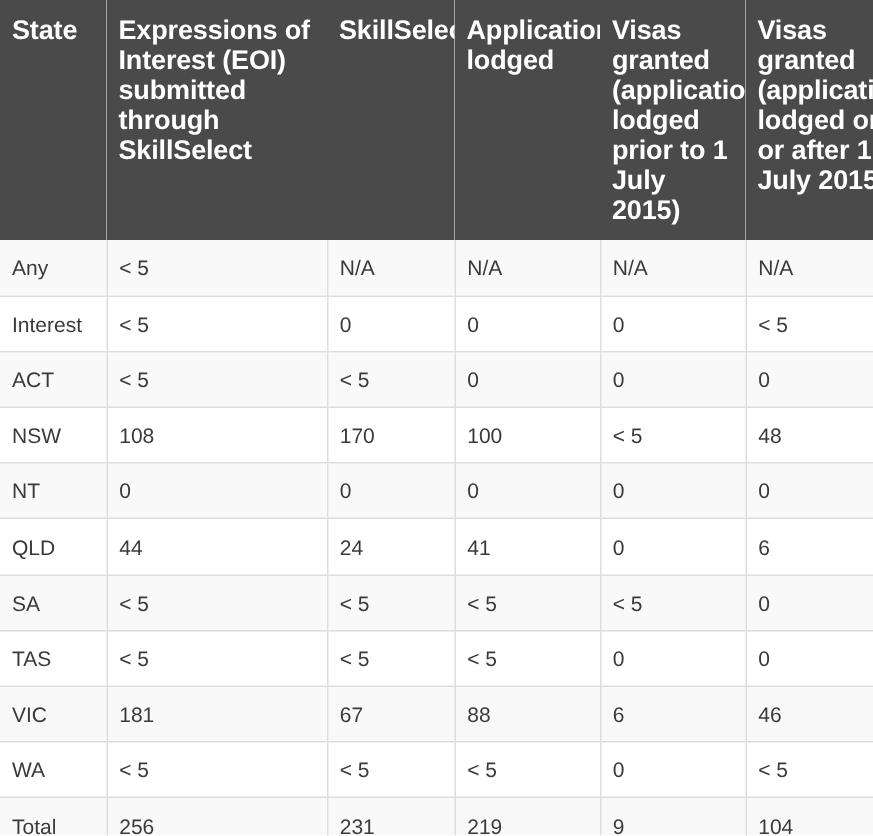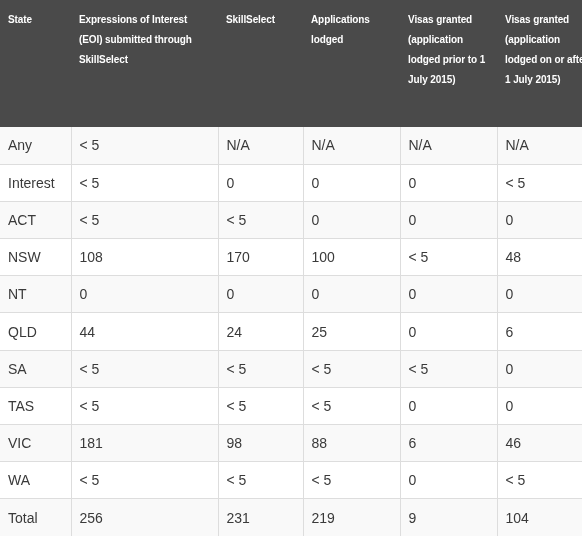--- a/index.html
+++ b/index.html
@@ -30,21 +30,21 @@
   table.stats col.c-eoi        { width: 147px; }
   table.stats col.c-invitation { width: 85px; }
   table.stats col.c-apps       { width: 97px; }
   table.stats col.c-visas-prior{ width: 97px; }
   table.stats col.c-visas-after{ width: 103px; }
 
   thead th {
     background: #4a4a4a;
     color: #ffffff;
     font-weight: bold;
-    font-size: 10px;
+    font-size: 18px;
     line-height: 20px;
     text-align: left;
     vertical-align: top;
     padding: 10px 8px 10px 8px;
     height: 127px;
     box-sizing: border-box;
     border: none;
     letter-spacing: -0.1px;
     white-space: normal;
     overflow: hidden;
@@ -137,21 +137,21 @@
         <td>0</td>
         <td>0</td>
         <td>0</td>
         <td>0</td>
         <td>0</td>
       </tr>
       <tr>
         <td>QLD</td>
         <td>44</td>
         <td>24</td>
-        <td>25</td>
+        <td>41</td>
         <td>0</td>
         <td>6</td>
       </tr>
       <tr>
         <td>SA</td>
         <td>&lt; 5</td>
         <td>&lt; 5</td>
         <td>&lt; 5</td>
         <td>&lt; 5</td>
         <td>0</td>
@@ -160,21 +160,21 @@
         <td>TAS</td>
         <td>&lt; 5</td>
         <td>&lt; 5</td>
         <td>&lt; 5</td>
         <td>0</td>
         <td>0</td>
       </tr>
       <tr>
         <td>VIC</td>
         <td>181</td>
-        <td>98</td>
+        <td>67</td>
         <td>88</td>
         <td>6</td>
         <td>46</td>
       </tr>
       <tr>
         <td>WA</td>
         <td>&lt; 5</td>
         <td>&lt; 5</td>
         <td>&lt; 5</td>
         <td>0</td>

